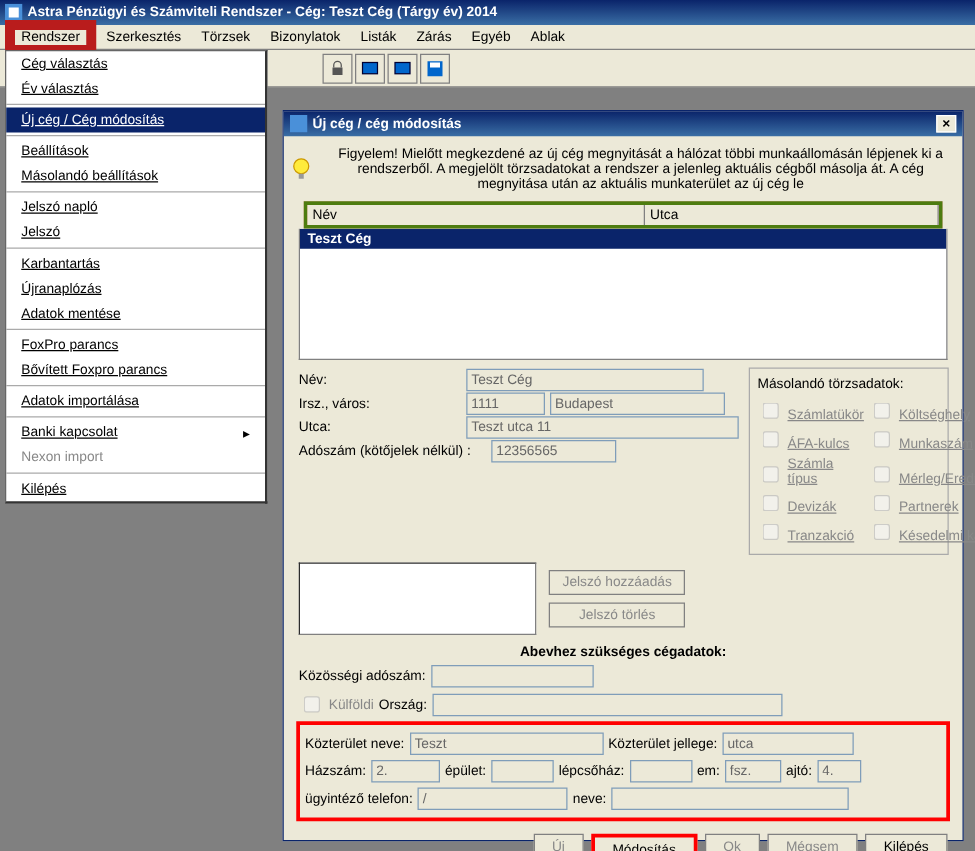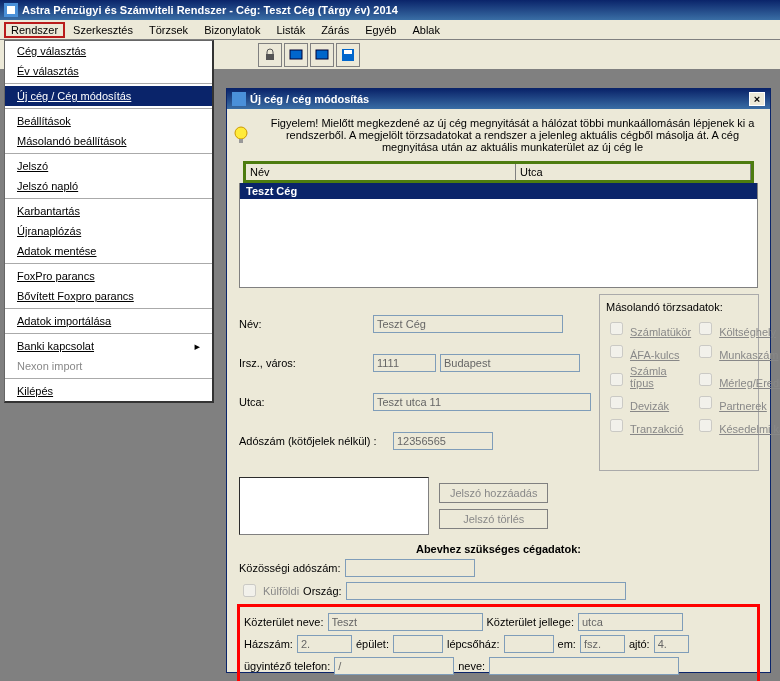--- a/index.html
+++ b/index.html
@@ -25,21 +25,21 @@
   .iwin .ititle .x { margin-left:auto; width:16px; height:14px; background:#ece9d8; color:#000; text-align:center; border:1px solid #fff; font-weight:bold; line-height:12px;}
   .notice { display:flex; gap:8px; padding:8px 4px; }
   .bulb { width:20px; height:20px; flex:0 0 20px; margin-top:8px;}
   .notice-text { text-align:center; }
   .listhead { display:flex; background:#fca5a5; border:3px solid #4d7c0f; margin:0 16px;}
   .listhead .col { padding:2px 4px; border-right:1px solid #808080; background:#ece9d8;}
   .listbody { margin:0 12px; height:105px; background:#fff; border:1px solid #808080; border-top:none; overflow:hidden;}
   .listrow { background:#0a246a; color:#fff; padding:2px 6px; font-weight:bold;}
   .form1 { margin:6px 12px; display:flex; gap:8px;}
   .frm-left { flex:1; }
-  .frm-left .row { display:flex; align-items:center; margin:21px 0; gap:4px;}
+  .frm-left .row { display:flex; align-items:center; margin:1px 0; gap:4px;}
   .label { width:130px; }
   .inp { border:1px solid #7f9db9; background:#ece9d8; color:#666; padding:2px 3px; height:18px;}
   .inp.ro { background:#ece9d8;}
   .copybox { border:1px solid #aaa; padding:6px; width:160px; font-size:10px;}
   .copybox .ttl { color:#000; margin-bottom:4px;}
   .copybox .chk { display:flex; align-items:flex-end; gap:4px; margin:2px 0; color:#888;}
   .copybox .chk input { accent-color:#888;}
   .pwbox { margin:4px 12px; display:flex; gap:10px;}
   .pwlist { width:190px; height:58px; background:#fff; border:1px inset #808080;}
   .pwbtns { display:flex; flex-direction:column; gap:6px; justify-content:center;}
@@ -59,21 +59,21 @@
 
 <div class="titlebar">
   <svg width="14" height="14">
       <rect width="14" height="14" fill="#4a90d9"></rect>
       <rect x="3" y="3" width="8" height="8" fill="#fff"></rect>
     </svg>
   <span>Astra Pénzügyi és Számviteli Rendszer - Cég: Teszt Cég (Tárgy év) 2014</span>
 </div>
 
 <div class="menubar">
-  <span class="mi" style="border:2px solid #b91c1c; padding:0px 5px;">Rendszer</span>
+  <span class="mi" style="border:8px solid #b91c1c; padding:0px 5px;">Rendszer</span>
   <span class="mi">Szerkesztés</span>
   <span class="mi">Törzsek</span>
   <span class="mi">Bizonylatok</span>
   <span class="mi">Listák</span>
   <span class="mi">Zárás</span>
   <span class="mi">Egyéb</span>
   <span class="mi">Ablak</span>
 </div>
 
 <div class="toolbar">
@@ -116,22 +116,22 @@
 
 <div class="dropdown" id="dd">
     <div class="di">Cég választás</div>
     <div class="di">Év választás</div>
     <hr>
     <div class="di sel">Új cég / Cég módosítás</div>
     <hr>
     <div class="di">Beállítások</div>
     <div class="di">Másolandó beállítások</div>
     <hr>
+    <div class="di">Jelszó napló</div>
     <div class="di">Jelszó</div>
-    <div class="di">Jelszó napló</div>
     <hr>
     <div class="di">Karbantartás</div>
     <div class="di">Újranaplózás</div>
     <div class="di">Adatok mentése</div>
     <hr>
     <div class="di">FoxPro parancs</div>
     <div class="di">Bővített Foxpro parancs</div>
     <hr>
     <div class="di">Adatok importálása</div>
     <hr>

